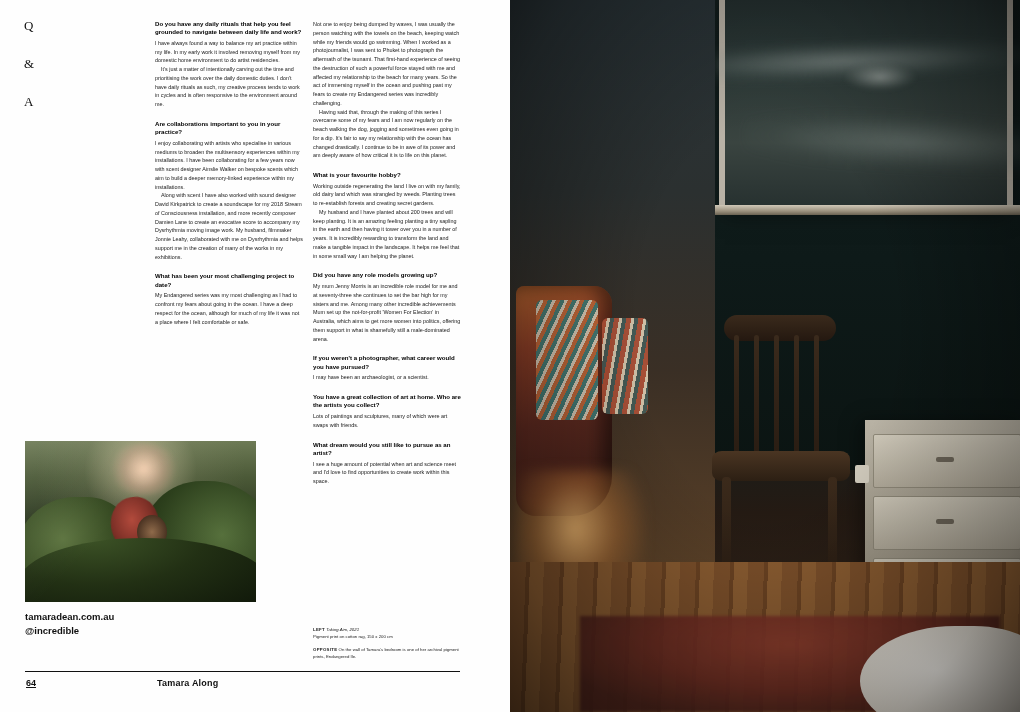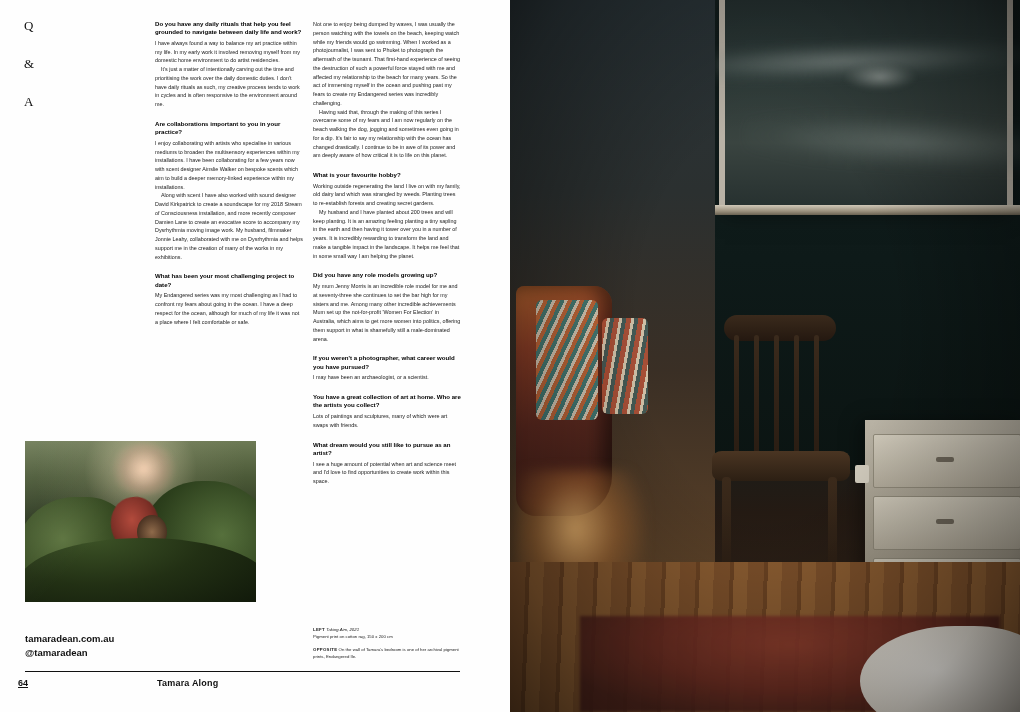--- a/index.html
+++ b/index.html
@@ -138,30 +138,30 @@
   }
   .left-photo .mist {
     position: absolute;
     inset: 0;
     background: linear-gradient(135deg, rgba(255,255,255,0.07) 0%, rgba(255,255,255,0) 45%);
   }
 
   .site-lines {
     position: absolute;
     left: 25px;
-    top: 632px;
+    top: 610px;
     font-size: 9.5px;
     font-weight: bold;
     line-height: 1.5;
     color: #111;
   }
 
   .footer-left {
     position: absolute;
-    left: 18px;
+    left: 26px;
     top: 678px;
     font-size: 9px;
     font-weight: bold;
     color: #111;
     text-decoration: underline;
   }
   .footer-center {
     position: absolute;
     left: 157px;
     top: 678px;
@@ -458,21 +458,21 @@
       <div class="bush-l"></div>
       <div class="bush-r"></div>
       <div class="figure"></div>
       <div class="figure2"></div>
       <div class="foreground"></div>
       <div class="mist"></div>
     </div>
 
     <div class="site-lines">
       <div>tamaradean.com.au</div>
-      <div>@tamaradean</div>
+      <div>@incredible</div>
     </div>
 
     <div class="captions">
       <div class="cap">
         <span class="lbl">LEFT</span>
         <em>Taking Aim, 2021</em><br>
         <span>Pigment print on cotton rag, 150 x 200 cm</span>
       </div>
       <div class="cap">
         <span class="lbl">OPPOSITE</span>

